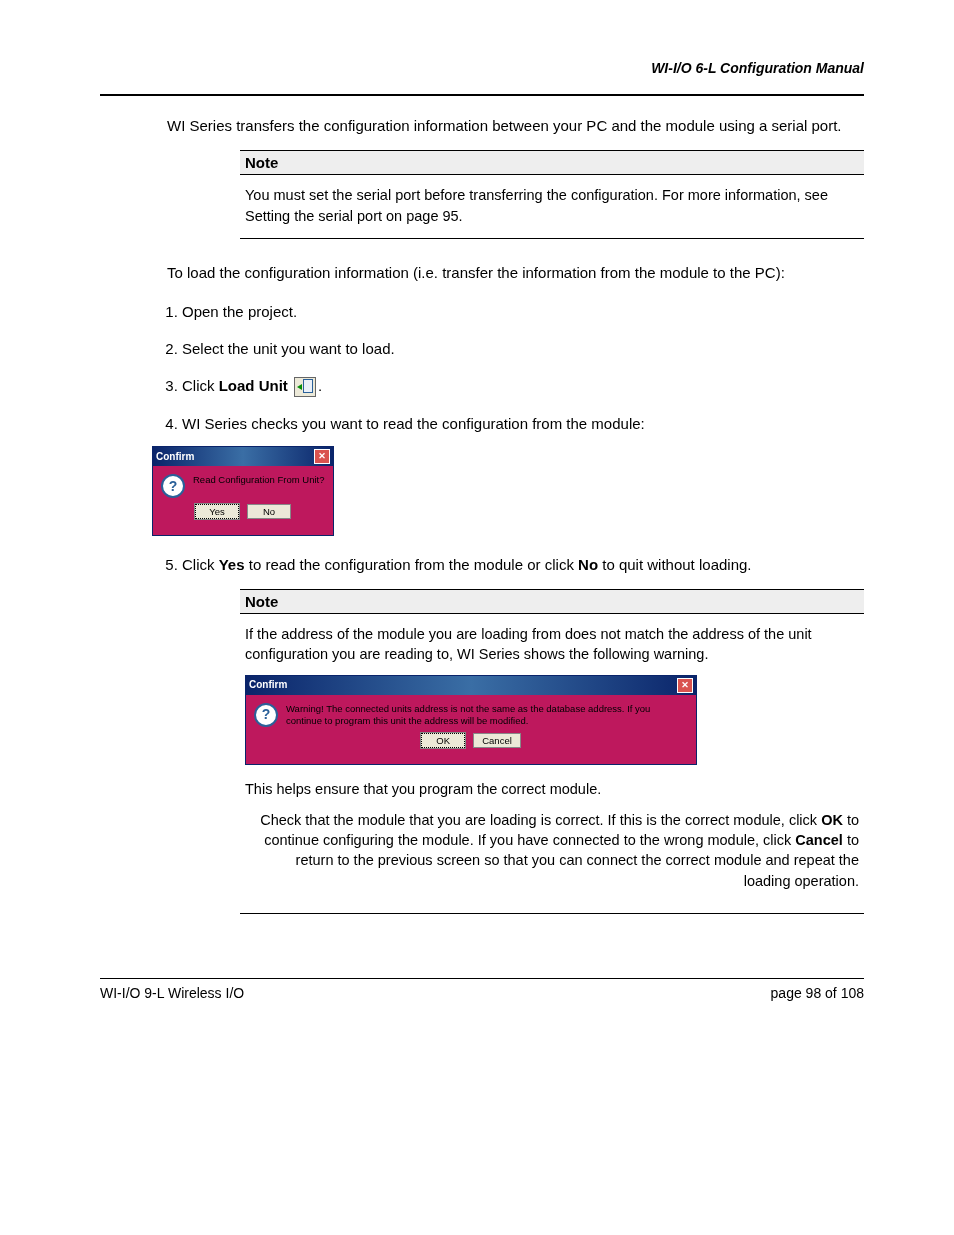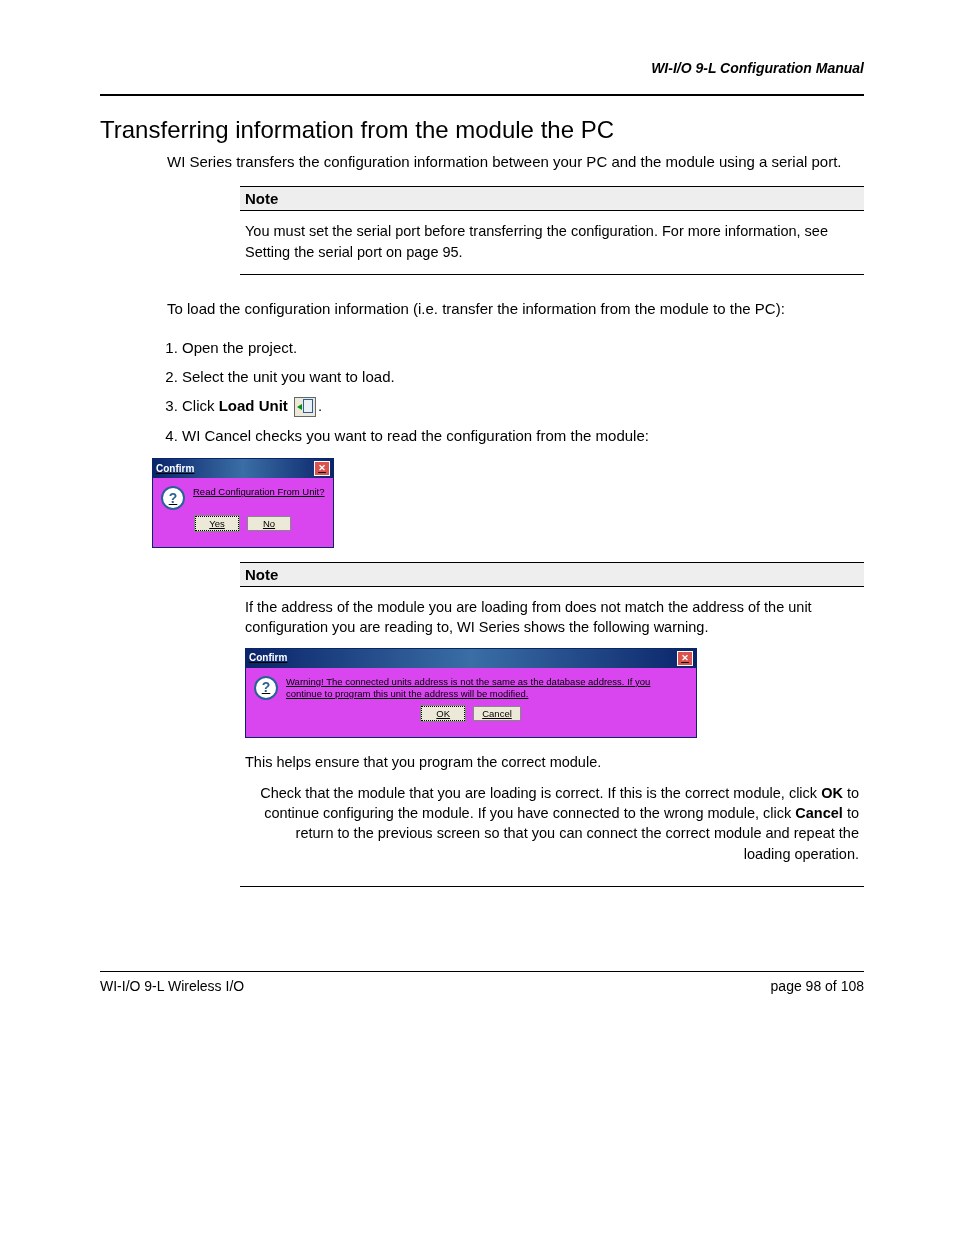--- a/index.html
+++ b/index.html
@@ -60,20 +60,21 @@
   }
   ol.steps {
     list-style: decimal;
     margin: 0 0 0 52px;
     padding-left: 30px;
     font-size: 15px;
   }
   ol.steps li {
     padding: 4px 0;
     line-height: 1.4;
+    margin-top: 8px;
   }
   .icon-box {
     display: inline-block;
     width: 20px;
     height: 18px;
     border: 1px solid #666;
     background: #ece9d8;
     vertical-align: middle;
     position: relative;
     margin: 0 2px;
@@ -91,25 +92,24 @@
     position: absolute;
     left: 2px;
     top: 6px;
     width: 0; height: 0;
     border-top: 3px solid transparent;
     border-bottom: 3px solid transparent;
     border-right: 5px solid #078c07;
   }
   .dialog {
     border: 1px solid #0a246a;
-    background: #d946ef;
+    background: #be185d;
     font-family: Tahoma, Arial, sans-serif;
     font-size: 10px;
     margin: 8px 0 14px 52px;
-    text-decoration: underline;
   }
   .dialog-small { width: 180px; }
   .dialog-wide { width: 450px; }
   .dlg-titlebar {
     display: flex;
     justify-content: space-between;
     align-items: center;
     padding: 2px 3px;
     background: linear-gradient(to right, #0a246a, #3a6ea5, #0a246a);
     color: #fff;
@@ -174,81 +174,85 @@
     font-family: Tahoma, Arial, sans-serif;
   }
   .dlg-btn.default {
     border: 1px dotted #000;
     outline: 1px solid #888;
   }
   .note-box .dialog {
     margin-left: 0;
   }
   .footer-wrap {
-    margin-top: 84px;
+    margin-top: 64px;
   }
   .hr-bottom {
     border: none;
     border-top: 1px solid #000;
     margin: 0 0 6px 0;
   }
   .footer {
     display: flex;
     justify-content: space-between;
     font-size: 14px;
   }
 </style>
 </head>
 <body>
 
 <div class="page">
-  <div class="header-right">WI-I/O 9-L Configuration Manual</div>
+  <div class="header-right">WI-I/O 6-L Configuration Manual</div>
   <hr class="hr-top">
 
-  <h1 class="section-title">Transferring information from the module the PC</h1>
 
   <p class="body-indent">WI Series transfers the configuration information between your PC and the module using a serial port.</p>
 
   <div class="note-box">
     <div class="note-title">Note</div>
     <div class="note-body">You must set the serial port before transferring the configuration. For more information, see Setting the serial port on page 95.</div>
   </div>
 
   <p class="body-indent">To load  the configuration information (i.e. transfer the information from the module to the PC):</p>
 
   <ol class="steps">
     <li>Open the project.</li>
     <li>Select the unit you want to load.</li>
     <li>
       <span>Click </span><b>Load Unit</b>
       <span class="icon-box">
         <span class="icon-arrow"></span>
         <span class="icon-doc"></span>
       </span>.
     </li>
-    <li>WI Cancel checks you want to read the configuration from the module:</li>
+    <li>WI Series checks you want to read the configuration from the module:</li>
   </ol>
 
   <div class="dialog dialog-small">
     <div class="dlg-titlebar">
       <span>Confirm</span>
       <span class="dlg-close">✕</span>
     </div>
     <div class="dlg-body dlg-body-col">
       <div class="dlg-row">
         <span class="q-icon">?</span>
         <span class="dlg-text">Read Configuration From Unit?</span>
       </div>
       <div class="dlg-buttons">
         <button class="dlg-btn default">Yes</button>
         <button class="dlg-btn">No</button>
       </div>
     </div>
   </div>
 
+  <ol class="steps" start="5">
+    <li>
+      <span>Click </span><b>Yes</b><span> to read the configuration from the module or click </span><b>No</b><span> to quit without loading.</span>
+    </li>
+  </ol>
 
   <div class="note-box">
     <div class="note-title">Note</div>
     <div class="note-body">
       <div style="margin-bottom:10px;">If the address of the module you are loading from does not match the address of the unit configuration you are reading to, WI Series shows the following warning.</div>
 
       <div class="dialog dialog-wide">
         <div class="dlg-titlebar">
           <span>Confirm</span>
           <span class="dlg-close">✕</span>

